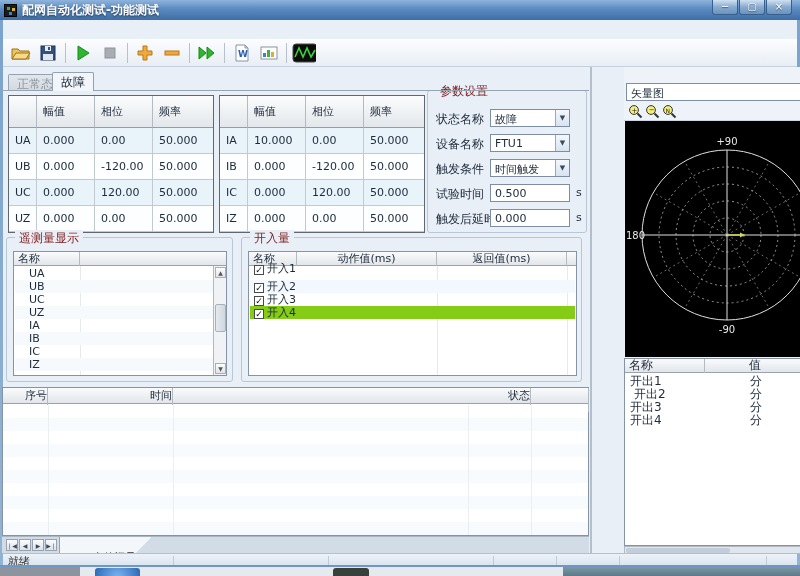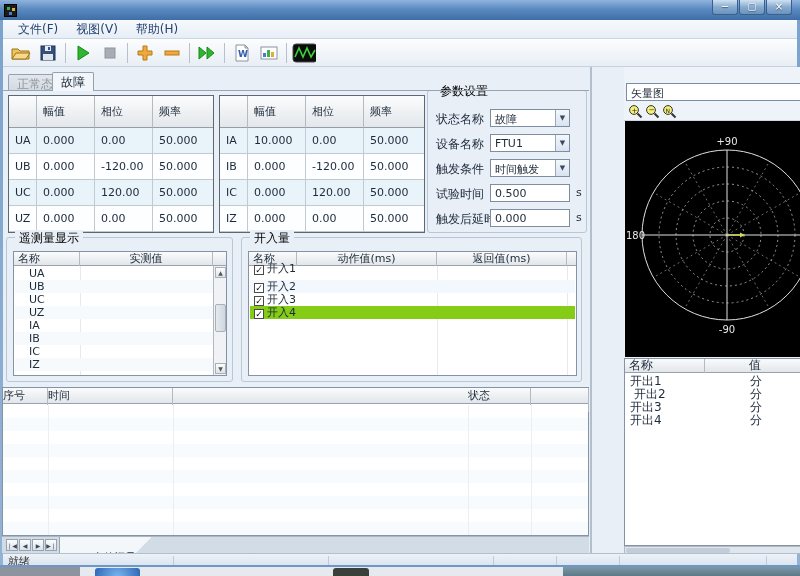--- a/index.html
+++ b/index.html
@@ -44,21 +44,21 @@
   .st-h { height:32px; line-height:32px; padding-left:6px;
     background:linear-gradient(#fbfcfd,#e3e7eb); border-right:1px solid #b3bac2; border-bottom:1px solid #949ca6; }
   .st-h:nth-child(4n) { border-right:none; }
   .st-c { height:26px; line-height:26px; padding-left:6px; border-right:1px solid #c3c9d0; border-bottom:1px solid #c3c9d0; }
   .st-c:nth-child(4n) { border-right:none; }
   .st-c.alt0 { background:#e9f3fa; }
   .st-c.alt1 { background:#fdfeff; }
 
   
   .groupbox { border:1px solid #b9c6d6; border-radius:3px; }
-  .gb-title { position:absolute; top:-8px; left:8px; background:#e9eff7; padding:0 4px; color:#000000; font-size:12px; }
+  .gb-title { position:absolute; top:-8px; left:8px; background:#e9eff7; padding:0 4px; color:#7f1d1d; font-size:12px; }
 
   
   .param-row { position:absolute; left:8px; width:148px; height:18px; font-size:12px; }
   .param-label { position:absolute; left:0; top:2px; white-space:nowrap; }
   .combo, .field-input { position:absolute; left:54px; width:80px; height:18px; background:#fff; border:1px solid #7d8da3; }
   .combo-val { position:absolute; left:4px; top:2px; font-size:11px; }
   .combo-arrow { position:absolute; right:0; top:0; width:14px; height:16px; border-left:1px solid #9aa8ba;
     background:linear-gradient(#f4f8fc,#d8e3f0); color:#3a4a60; font-size:7px; text-align:center; line-height:16px; }
   .field-input span { position:absolute; left:4px; top:2px; font-size:11px; }
   .unit-label { position:absolute; left:140px; top:2px; font-size:11px; }
@@ -80,21 +80,21 @@
   .vscroll { position:absolute; width:13px; background:#f0f2f5; border-left:1px solid #b0b8c2; }
   .vs-btn { position:absolute; left:1px; width:11px; height:11px; background:linear-gradient(#fdfdfd,#dfe3e8);
     border:1px solid #a8b0ba; font-size:6px; text-align:center; line-height:10px; color:#555; }
   .vs-thumb { position:absolute; left:1px; width:11px; height:28px; background:linear-gradient(90deg,#e6eaef,#cfd6de);
     border:1px solid #a8b0ba; border-radius:2px; }
 
   
   .event-table { left:2px; top:387px; width:587px; height:149px; border:1px solid #8593a4; background:#fff; }
   .ev-head { position:absolute; top:0; left:0; right:0; height:16px; background:linear-gradient(#fafbfc,#e2e6ea);
     border-bottom:1px solid #9aa2ac; font-size:11px; }
-  .ev-hcell { position:absolute; top:0; height:24px; line-height:15px; text-align:left; border-right:1px solid #b3bac2; }
+  .ev-hcell { position:absolute; top:0; height:24px; line-height:15px; text-align:right; border-right:1px solid #b3bac2; }
   .ev-body { position:absolute; top:17px; left:0; right:0; bottom:0;
     background:repeating-linear-gradient(180deg,#ffffff 0 13px,#f8fbfd 13px 26px); }
   .ev-vline { position:absolute; top:17px; bottom:0; width:1px; background:#eceff2; }
 
   
   .bottom-bar { left:2px; top:536px; width:587px; height:17px; background:#d2dce7; border-top:1px solid #aab6c4; }
   .nav-btn { position:absolute; top:2px; width:12px; height:12px; background:linear-gradient(#fbfcfd,#dde3ea);
     border:1px solid #97a2af; font-size:6px; line-height:11px; text-align:center; color:#3c4a5a; }
   .soe-tab { position:absolute; left:57px; top:0; height:17px; padding:13px 14px 0 10px; background:#f4f7fa;
     border:1px solid #97a2af; border-top:none; font-size:11px;
@@ -130,34 +130,30 @@
 <body>
 
 <div class="screen">
 
   <div class="abs titlebar">
     <span class="app-icon">
       <i style="left:2px;top:2px;background:#3fae4a"></i>
       <i style="left:7px;top:3px;background:#d4b23c"></i>
       <i style="left:4px;top:7px;background:#4a7ad0"></i>
     </span>
+    <span class="title-text">配网自动化测试-功能测试</span>
     <span class="win-btns">
       <span class="win-btn">─</span>
       <span class="win-btn">▢</span>
       <span class="win-btn">×</span>
     </span>
   </div>
   <div class="abs frame-edge" style="left:0;top:20px;width:3px;height:547px"></div>
   <div class="abs frame-edge" style="left:797px;top:20px;width:3px;height:547px"></div>
 
-  <div class="abs menubar" id="menubar">
-      <span class="menu-item">文件(F)</span>
-      <span class="menu-item">视图(V)</span>
-      <span class="menu-item">帮助(H)</span>
-    </div>
 
   <div class="abs toolbar">
     <span class="tb-btn">
       <svg width="20" height="16">
           <path d="M1 4 L7 4 L9 6 L18 6 L18 14 L1 14 Z" fill="#f0c25c" stroke="#9a7214"></path>
           <path d="M1 14 L5 8 L19 8 L15 14 Z" fill="#f7d98c" stroke="#9a7214"></path>
         </svg>
     </span>
     <span class="tb-btn">
       <svg width="16" height="16">
@@ -313,21 +309,20 @@
           <span class="unit-label">s</span>
         </div>
       </div>
   </div>
 
   <div class="abs groupbox" style="left:6px;top:237px;width:227px;height:145px">
     <span class="gb-title">遥测量显示</span>
     <div class="listview" style="left:6px;top:13px;width:214px;height:125px">
       <div class="lv-head">
         <span class="lv-hcell" style="left:0;width:66px">名称</span>
-        <span class="lv-hcell center" style="left:66px;width:133px">实测值</span>
       </div>
       <div class="lv-col-line" style="left:66px"></div>
       <div id="tele-body">
           <div class="lv-row tl-row" style="top: 15px;"><span>UA</span></div>
           <div class="lv-row tl-row" style="top: 28px; background: rgb(246, 250, 253);"><span>UB</span></div>
           <div class="lv-row tl-row" style="top: 41px;"><span>UC</span></div>
           <div class="lv-row tl-row" style="top: 54px; background: rgb(246, 250, 253);"><span>UZ</span></div>
           <div class="lv-row tl-row" style="top: 67px;"><span>IA</span></div>
           <div class="lv-row tl-row" style="top: 80px; background: rgb(246, 250, 253);"><span>IB</span></div>
           <div class="lv-row tl-row" style="top: 93px;"><span>IC</span></div>

